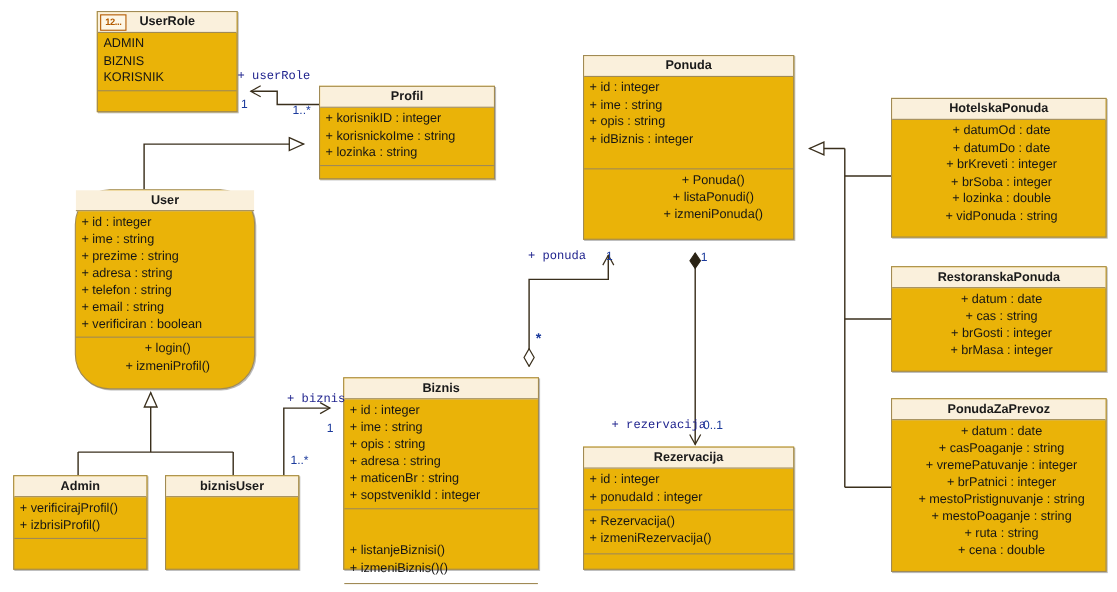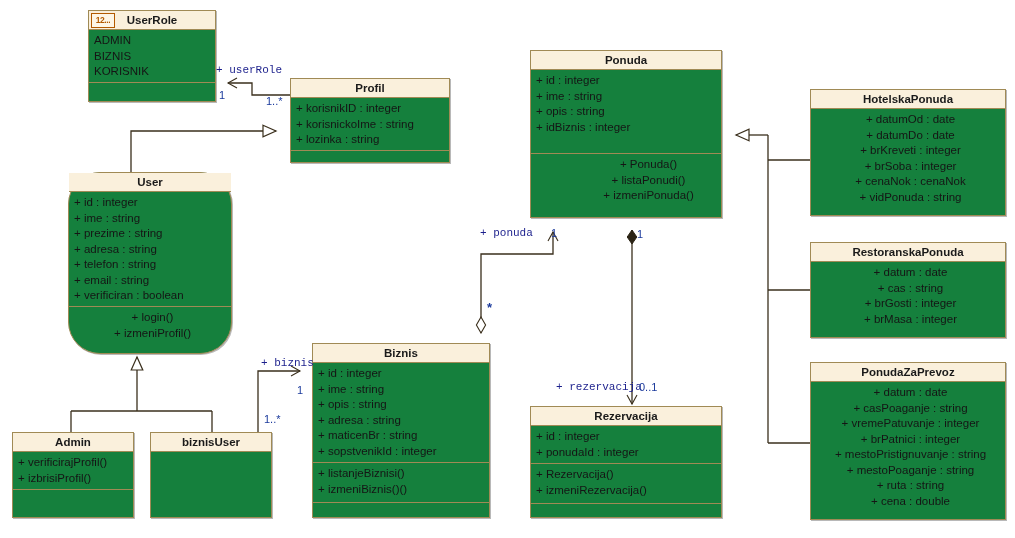--- a/index.html
+++ b/index.html
@@ -16,21 +16,21 @@
   }
   #edges {
     position: absolute;
     left: 0; top: 0;
     width: 1015px; height: 538px;
     pointer-events: none;
   }
   .uml-class {
     position: absolute;
     box-sizing: border-box;
-    background: #15803d;
+    background: #eab308;
     border: 1px solid #a08a55;
     box-shadow: 1px 1px 0 rgba(0,0,0,0.28);
     z-index: 5;
   }
   .uml-header {
     position: relative;
     box-sizing: border-box;
     height: 19px;
     line-height: 18px;
     text-align: center;
@@ -213,21 +213,21 @@
       <span>Biznis</span>
     </div>
     <div class="uml-section" style="height:100px;">
       <div class="uml-row">+ id : integer</div>
       <div class="uml-row">+ ime : string</div>
       <div class="uml-row">+ opis : string</div>
       <div class="uml-row">+ adresa : string</div>
       <div class="uml-row">+  maticenBr : string</div>
       <div class="uml-row">+ sopstvenikId : integer</div>
     </div>
-    <div class="uml-section" style="height:40px;">
+    <div class="uml-section" style="height:40px;margin-top:28px;">
       <div class="uml-row">+ listanjeBiznisi()</div>
       <div class="uml-row">+ izmeniBiznis()()</div>
     </div>
     <div class="uml-section empty"></div>
   </div>
 
   <div class="uml-class" style="left:530px; top:50px; width:192px; height:168px;">
     <div class="uml-header">
       <span>Ponuda</span>
     </div>
@@ -261,21 +261,21 @@
 
   <div class="uml-class" style="left:810px; top:89px; width:196px; height:127px;">
     <div class="uml-header">
       <span>HotelskaPonuda</span>
     </div>
     <div class="uml-section" style="height:100px;">
       <div class="uml-row">+ datumOd : date</div>
       <div class="uml-row">+ datumDo : date</div>
       <div class="uml-row">+ brKreveti : integer</div>
       <div class="uml-row">+ brSoba : integer</div>
-      <div class="uml-row">+ cenaNok : cenaNok</div>
+      <div class="uml-row">+ lozinka : double</div>
       <div class="uml-row">+ vidPonuda : string</div>
     </div>
   </div>
 
   <div class="uml-class" style="left:810px; top:242px; width:196px; height:96px;">
     <div class="uml-header">
       <span>RestoranskaPonuda</span>
     </div>
     <div class="uml-section" style="height:69px;">
       <div class="uml-row">+ datum : date</div>

